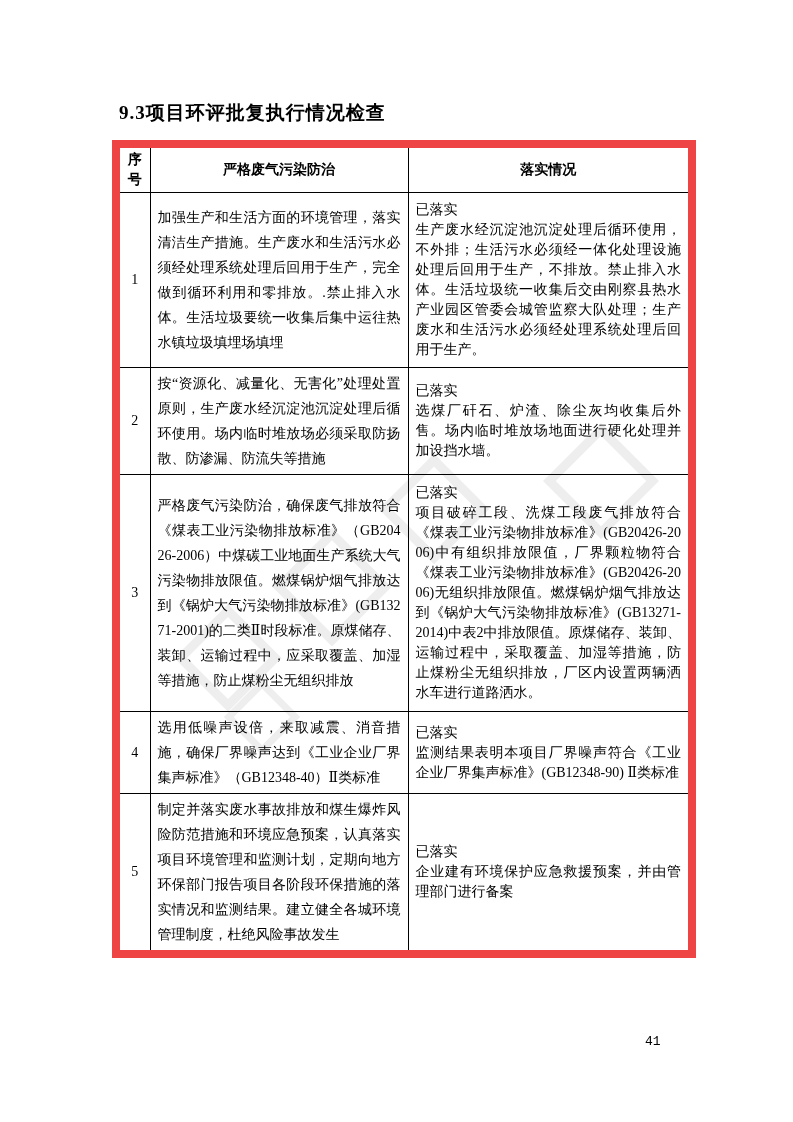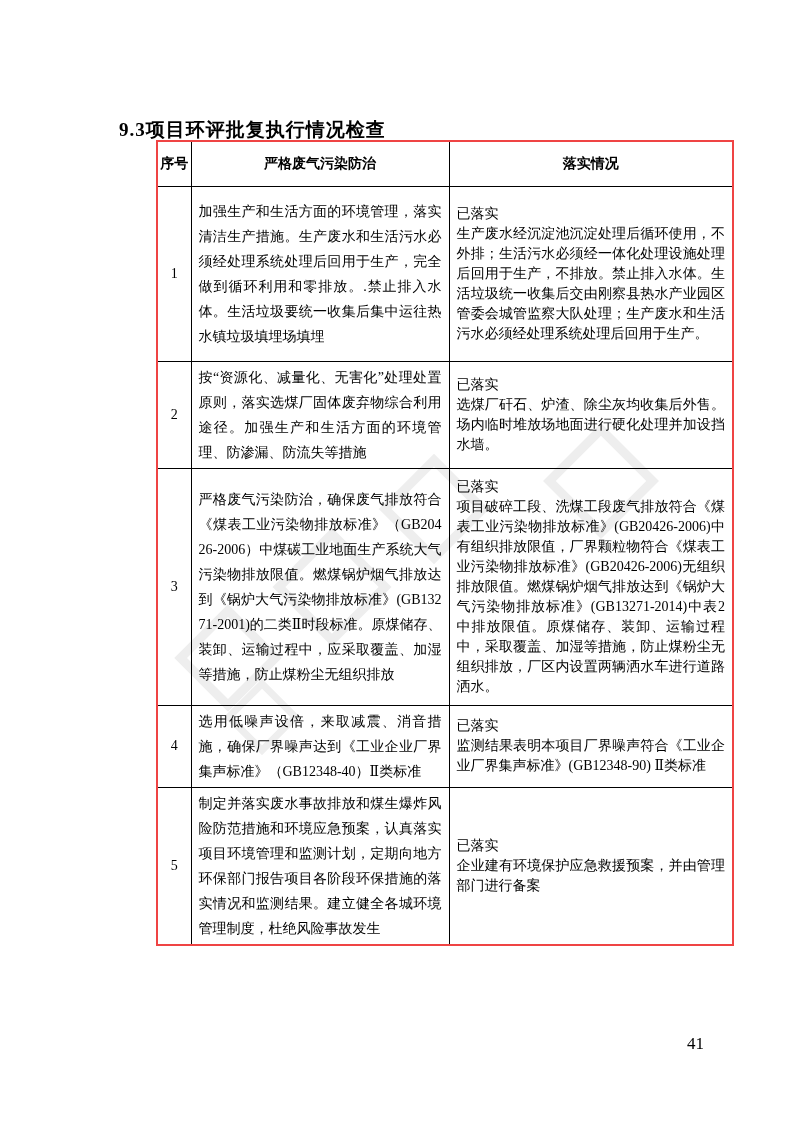--- a/index.html
+++ b/index.html
@@ -12,57 +12,58 @@
   .page{position:absolute;inset:0;background:#fff;}
   
   .wm{position:absolute;border:9px solid #eeeeee;transform:rotate(45deg);z-index:0;}
   .wm1{left:190px;top:620px;width:58px;height:58px;}
   .wm2{left:290px;top:545px;width:66px;height:66px;}
   .wm3{left:395px;top:470px;width:60px;height:60px;}
   .wm4{left:560px;top:440px;width:64px;height:64px;}
   .wm5{left:235px;top:690px;width:40px;height:40px;border-width:7px;}
 
   .doc-title{
-    position:absolute;left:119px;top:117px;z-index:2;
+    position:absolute;left:119px;top:100px;z-index:2;
     font-size:19px;font-weight:bold;letter-spacing:1px;
   }
 
   table.eia{
     position:absolute;left:112px;top:140px;z-index:1;
     border-collapse:collapse;table-layout:fixed;
     width:576px;background:transparent;
   }
   table.eia col.c1{width:34px;}
   table.eia col.c2{width:258px;}
   table.eia col.c3{width:284px;}
   table.eia th,table.eia td{
     border:1px solid #000;
     vertical-align:middle;
     padding:3px 7px;
     font-size:14px;
     background:transparent;
     word-break:break-all;
   }
-  table.eia{border:2px solid #ef4444;margin-left:44px;}
+  table.eia{border:8px solid #ef4444;}
   table.eia th{
     font-weight:bold;text-align:center;line-height:20px;padding:2px 2px;
   }
   td.num{
     text-align:center;font-size:14px;
   }
   td.req{
     text-align:justify;line-height:25px;
   }
   td.stat{
     text-align:justify;line-height:20px;
   }
   .stat-title{font-weight:normal;}
   .page-num{
-    position:absolute;left:687px;top:1034px;z-index:2;
-    font-size:17px;
+    position:absolute;left:645px;top:1034px;z-index:2;
+    font-size:13px;
+    font-family:Liberation Mono, monospace;
   }
 </style>
 </head>
 <body>
 
 <div class="page">
 
   <div class="wm wm1"></div>
   <div class="wm wm2"></div>
   <div class="wm wm3"></div>
@@ -88,21 +89,21 @@
       <td class="num">1</td>
       <td class="req">加强生产和生活方面的环境管理，落实清洁生产措施。生产废水和生活污水必须经处理系统处理后回用于生产，完全做到循环利用和零排放。.禁止排入水体。生活垃圾要统一收集后集中运往热水镇垃圾填埋场填埋</td>
       <td class="stat">
         <div class="stat-title">已落实</div>
         <div>生产废水经沉淀池沉淀处理后循环使用，不外排；生活污水必须经一体化处理设施处理后回用于生产，不排放。禁止排入水体。生活垃圾统一收集后交由刚察县热水产业园区管委会城管监察大队处理；生产废水和生活污水必须经处理系统处理后回用于生产。</div>
       </td>
     </tr>
 
     <tr style="height:95px;">
       <td class="num">2</td>
-      <td class="req">按“资源化、减量化、无害化”处理处置原则，落实选煤厂固体废弃物综合利用途径。加强生产和生活方面的环境管理、防渗漏、防流失等措施</td>
+      <td class="req">按“资源化、减量化、无害化”处理处置原则，生产废水经沉淀池沉淀处理后循环使用。场内临时堆放场必须采取防扬散、防渗漏、防流失等措施</td>
       <td class="stat">
         <div class="stat-title">已落实</div>
         <div>选煤厂矸石、炉渣、除尘灰均收集后外售。场内临时堆放场地面进行硬化处理并加设挡水墙。</div>
       </td>
     </tr>
 
     <tr style="height:237px;">
       <td class="num">3</td>
       <td class="req">严格废气污染防治，确保废气排放符合《煤表工业污染物排放标准》（GB20426-2006）中煤碳工业地面生产系统大气污染物排放限值。燃煤锅炉烟气排放达到《锅炉大气污染物排放标准》(GB13271-2001)的二类Ⅱ时段标准。原煤储存、装卸、运输过程中，应采取覆盖、加湿等措施，防止煤粉尘无组织排放</td>
       <td class="stat">

